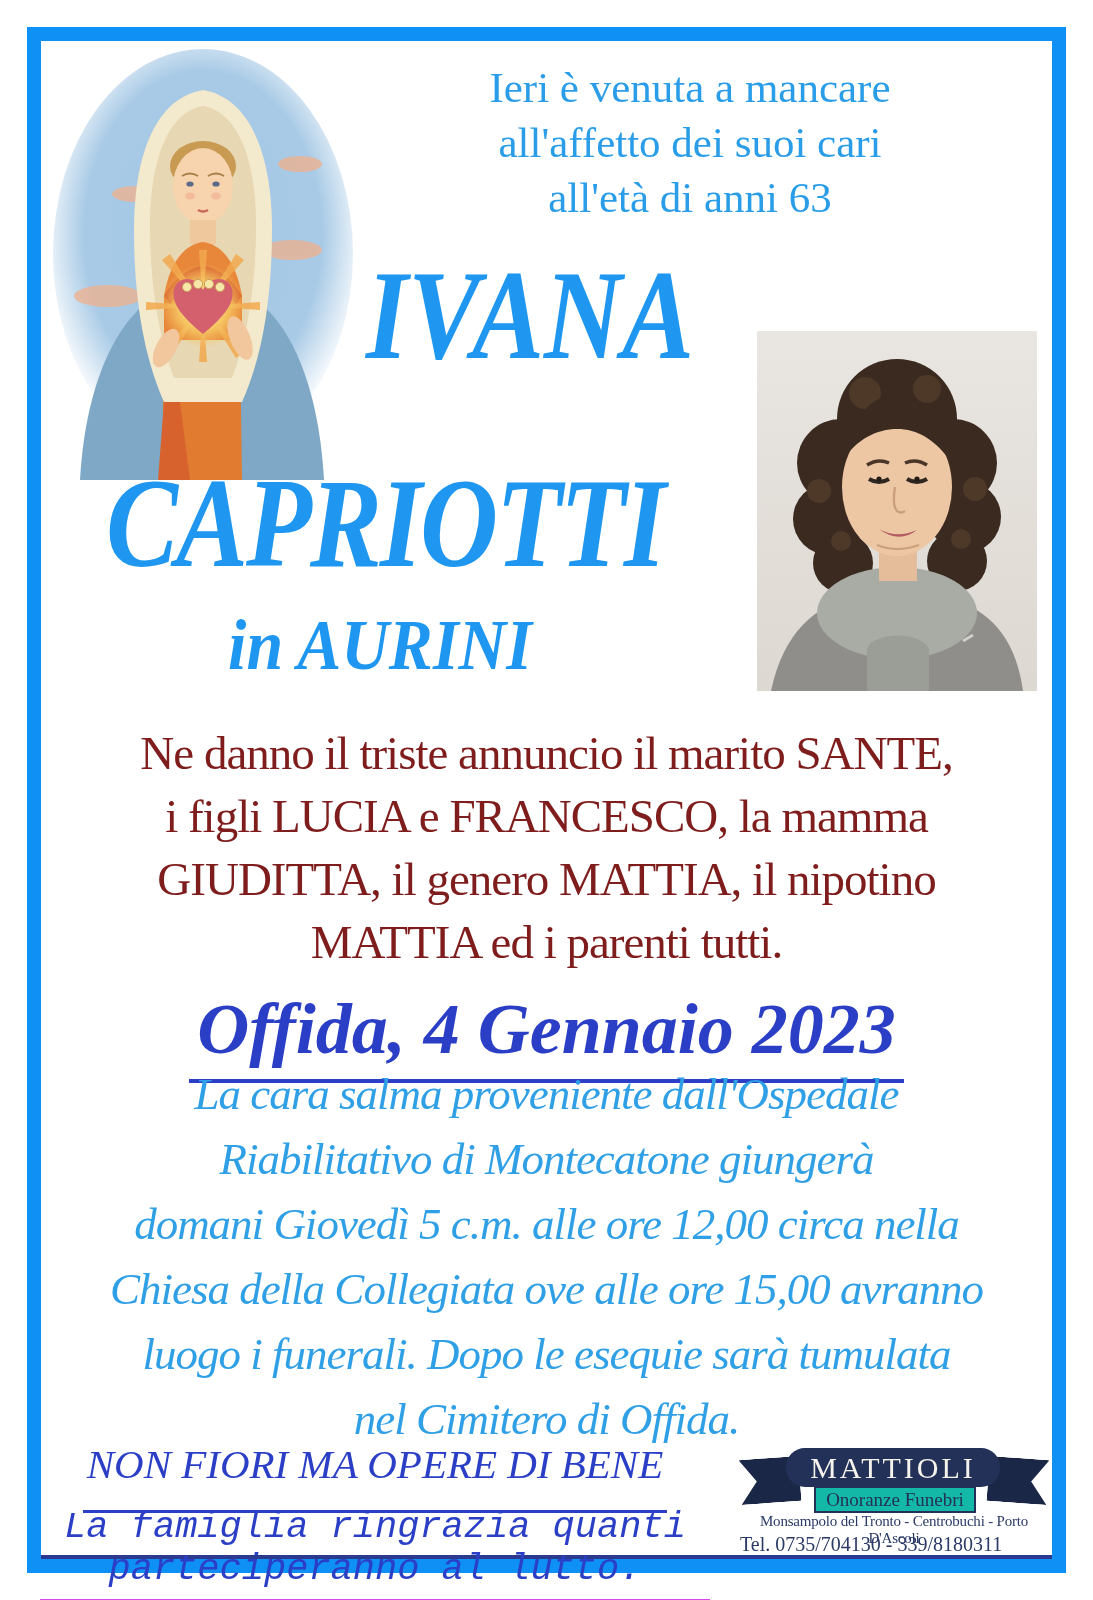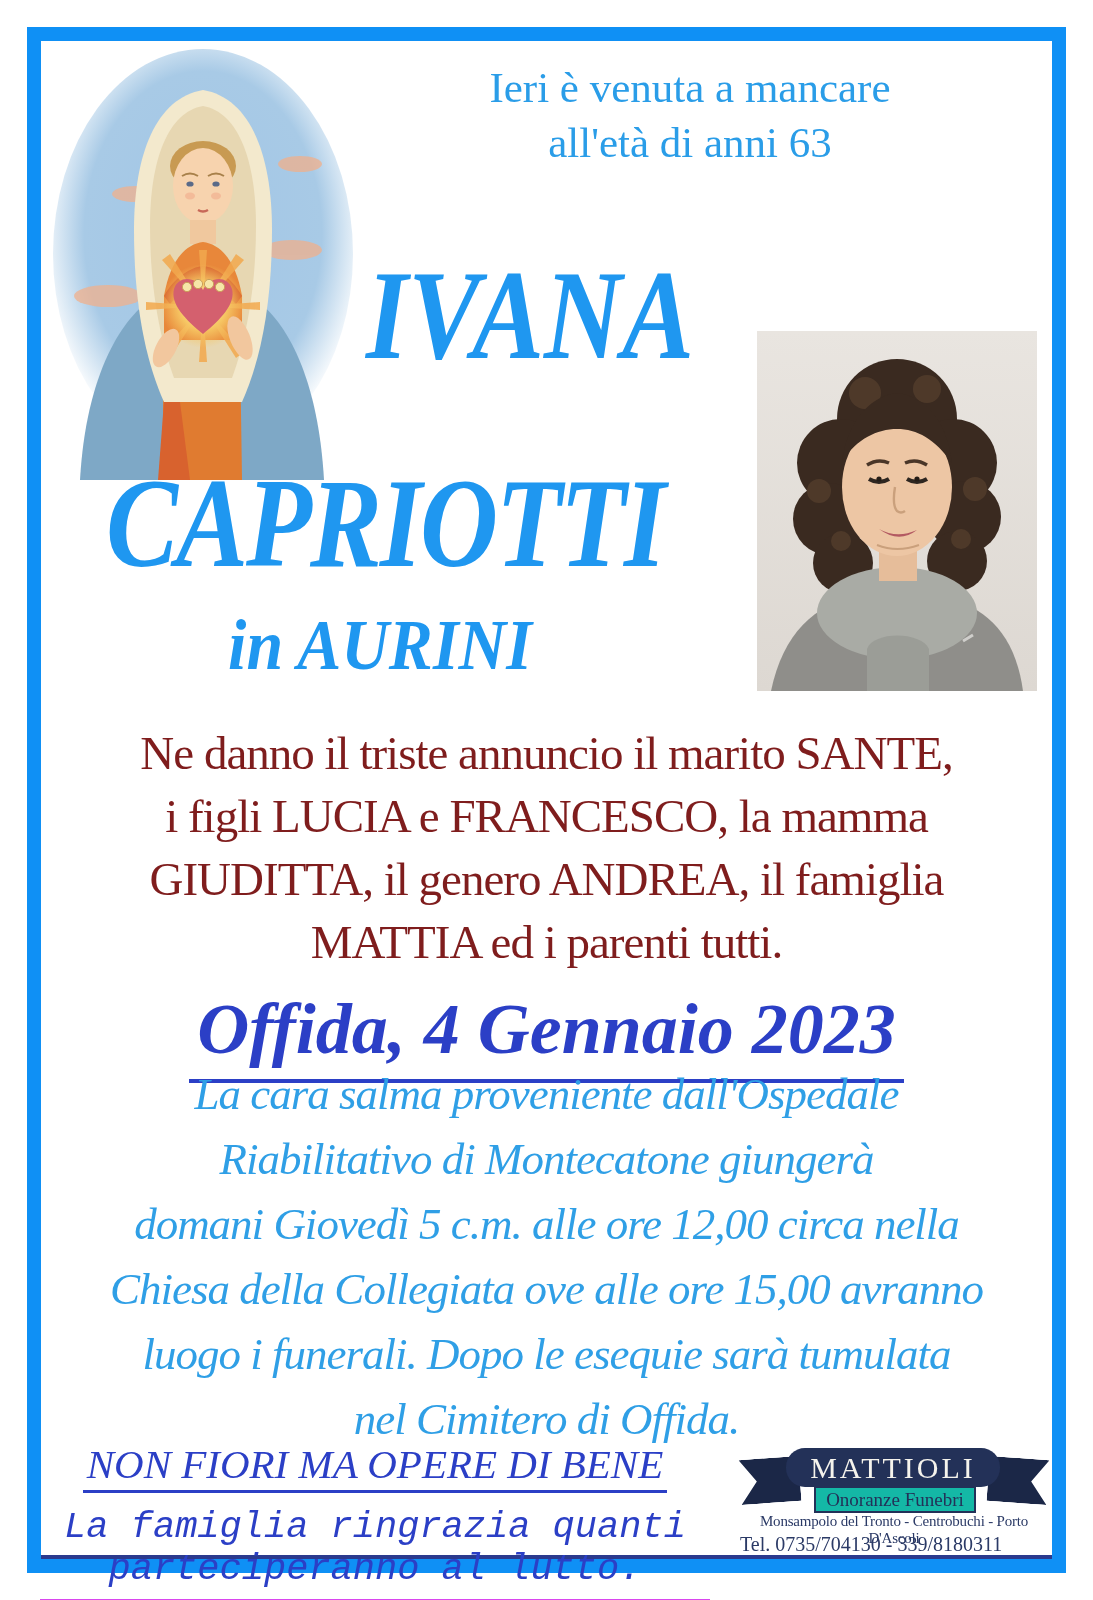--- a/index.html
+++ b/index.html
@@ -32,21 +32,21 @@
     line-height:63px;letter-spacing:-1px;}
 
   .dateline{left:46px;top:988px;width:1001px;color:#2b3fc6;font-size:72px;
     font-weight:bold;font-style:italic;}
   .dateline span{display:inline-block;border-bottom:4px solid #2b3fc6;padding:0 8px 8px;}
 
   .funeral-details{left:45px;top:1062px;width:1003px;color:#2f9fe6;font-size:45px;
     line-height:65px;font-style:italic;letter-spacing:-1px;}
 
   .no-flowers{left:70px;top:1440px;width:610px;color:#2b3fc6;font-size:41px;font-style:italic;}
-  .no-flowers span{display:inline-block;border-bottom:3px solid #2b3fc6;padding:0 4px 2px;}
+  .no-flowers span{display:inline-block;border-bottom:3px solid #2b3fc6;padding:0 4px 22px;}
   .thanks{left:40px;top:1506px;width:670px;color:#2b3fc6;font-size:37px;font-style:italic;}
   .thanks span{display:inline-block;border-bottom:3px solid #d946ef;padding:0 2px 9px;font-family:Liberation Mono, monospace;}
 
   
   .fh{left:740px;top:1428px;width:308px;height:140px;}
   .fh .wing{position:absolute;background:#1b2747;width:60px;height:45px;top:30px;}
   .fh .wing-left{left:0;clip-path:polygon(0 0,100% 0,100% 100%,0 100%,28% 50%);transform:rotate(-4deg);}
   .fh .wing-right{right:0;clip-path:polygon(0 0,100% 0,72% 50%,100% 100%,0 100%);transform:rotate(4deg);}
   .fh .banner-main{position:absolute;left:46px;top:20px;width:214px;height:39px;background:#233158;
     color:#f5f3ec;display:flex;align-items:center;justify-content:center;
@@ -122,20 +122,21 @@
         <circle cx="159" cy="240" r="4.6"></circle>
           <circle cx="170" cy="243" r="4.6"></circle>
       </g>
       <ellipse cx="116" cy="304" rx="10" ry="21" fill="#f2c79e" transform="rotate(28 116 304)"></ellipse>
       <ellipse cx="190" cy="294" rx="10" ry="23" fill="#f2c79e" transform="rotate(-22 190 294)"></ellipse>
     </svg>
   </div>
 
   <div class="abs top-notice center">
     <div>Ieri è venuta a mancare</div>
+    <div>all'affetto dei suoi cari</div>
     <div>all'età di anni 63</div>
   </div>
 
   <div class="abs first-name big-name center">IVANA</div>
   <div class="abs last-name big-name center">CAPRIOTTI</div>
   <div class="abs married-name center">in AURINI</div>
 
   <div class="abs portrait">
     <svg width="280" height="360" viewBox="0 0 280 360">
       <defs>
@@ -177,21 +178,21 @@
       <circle cx="160" cy="148" r="2.6" fill="#241c16"></circle>
       <path d="M138,156 q-3,18 2,24 q4,3 8,0" stroke="#caa07c" stroke-width="2.4" fill="none"></path>
       <path d="M122,198 q18,10 38,1 q-18,14 -38,-1 Z" fill="#b35a62"></path>
       <path d="M120,214 q20,8 42,0" stroke="#caa07c" stroke-width="2" fill="none"></path>
     </svg>
   </div>
 
   <div class="abs announcement center">
     <div>Ne danno il triste annuncio il marito SANTE,</div>
     <div>i figli LUCIA e FRANCESCO, la mamma</div>
-    <div>GIUDITTA, il genero ANDREA, il famiglia</div>
+    <div>GIUDITTA, il genero MATTIA, il nipotino</div>
     <div>MATTIA ed i parenti tutti.</div>
   </div>
 
   <div class="abs dateline center">
     <span>Offida, 4 Gennaio 2023</span>
   </div>
 
   <div class="abs funeral-details center">
     <div>La cara salma proveniente dall'Ospedale</div>
     <div>Riabilitativo di Montecatone giungerà</div>

